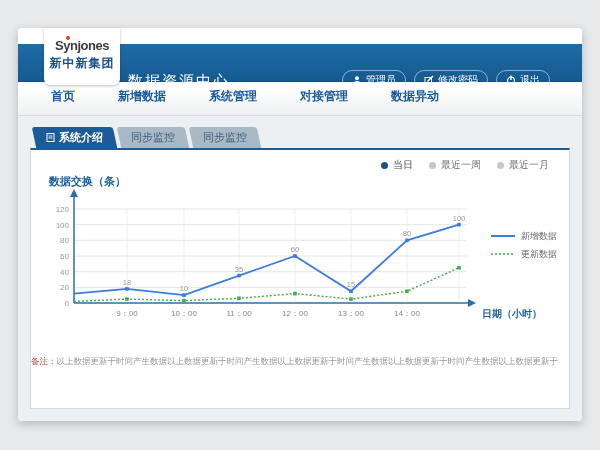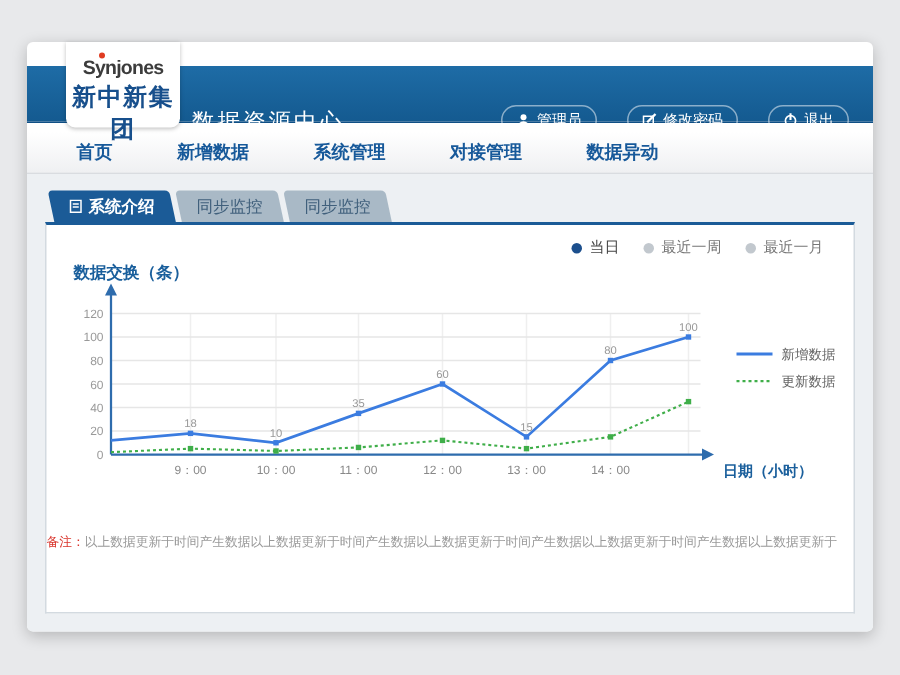--- a/index.html
+++ b/index.html
@@ -10,31 +10,31 @@
             background:#fff; border-radius:4px; box-shadow:0 3px 10px rgba(0,0,0,.22); }
 
   
   .header { position:absolute; top:16px; left:0; right:0; height:38px;
             background:linear-gradient(#1e6ca6,#145a90); border-bottom:1px solid #0f4f85; }
   .logo-badge { position:absolute; left:26px; top:0; width:76px; height:57px; background:#fff;
                 border-radius:0 0 6px 6px; z-index:3; text-align:center; padding-top:8px;
                 box-shadow:0 1px 3px rgba(0,0,0,.25); }
   .logo-text { font-size:13px; font-weight:bold; color:#3c3c3c; letter-spacing:-.5px; position:relative; display:inline-block; }
   .logo-dot { position:absolute; left:11px; top:-2px; width:4px; height:4px; background:#e03c22; border-radius:50%; }
-  .logo-sub { font-size:16px; font-weight:bold; color:#174f8c; letter-spacing:1px; margin-top:1px;font-family:Liberation Mono, monospace; }
+  .logo-sub { font-size:12px; font-weight:bold; color:#174f8c; letter-spacing:1px; margin-top:1px;font-family:Liberation Mono, monospace; }
   .app-title { position:absolute; left:110px; top:28px; color:#fff; font-size:15px; letter-spacing:2px; }
-  .user-bar { position:absolute; right:16px; top:26px; display:flex; gap:20px; }
+  .user-bar { position:absolute; right:32px; top:26px; display:flex; gap:8px; }
   .pill { display:flex; align-items:center; gap:4px; border:1px solid rgba(255,255,255,.5);
           border-radius:10px; padding:2px 9px; color:#fff; font-size:10px; cursor:pointer; }
   .pill svg { display:block; }
 
   
   .nav { position:absolute; top:60px; left:0; right:0; height:28px;
          background:linear-gradient(#ffffff,#eff0f2); border-bottom:1px solid #d9dce0;
-         display:flex; align-items:center; padding-left:12px; }
+         display:flex; align-items:flex-start; padding-left:12px; }
   .nav-item { display:flex; align-items:center; padding:0 21px; font-size:12px; font-weight:bold;
               color:#17599a; cursor:pointer; }
   .nav-sep { width:1px; background:#dfe1e4; margin:7px 0; }
 
   
   .content { position:absolute; top:88px; left:0; right:0; bottom:0; background:#edf0f3; border-radius:0 0 4px 4px; }
   .tabbar { position:absolute; top:11px; left:16px; display:flex; gap:4px; z-index:2; }
   .tab { height:21px; display:flex; align-items:center; justify-content:center; gap:4px;
          padding:0 12px; font-size:11px; transform:skewX(12deg); border-radius:3px 3px 0 0; cursor:pointer; }
   .tab > span, .tab > svg { transform:skewX(-12deg); }

